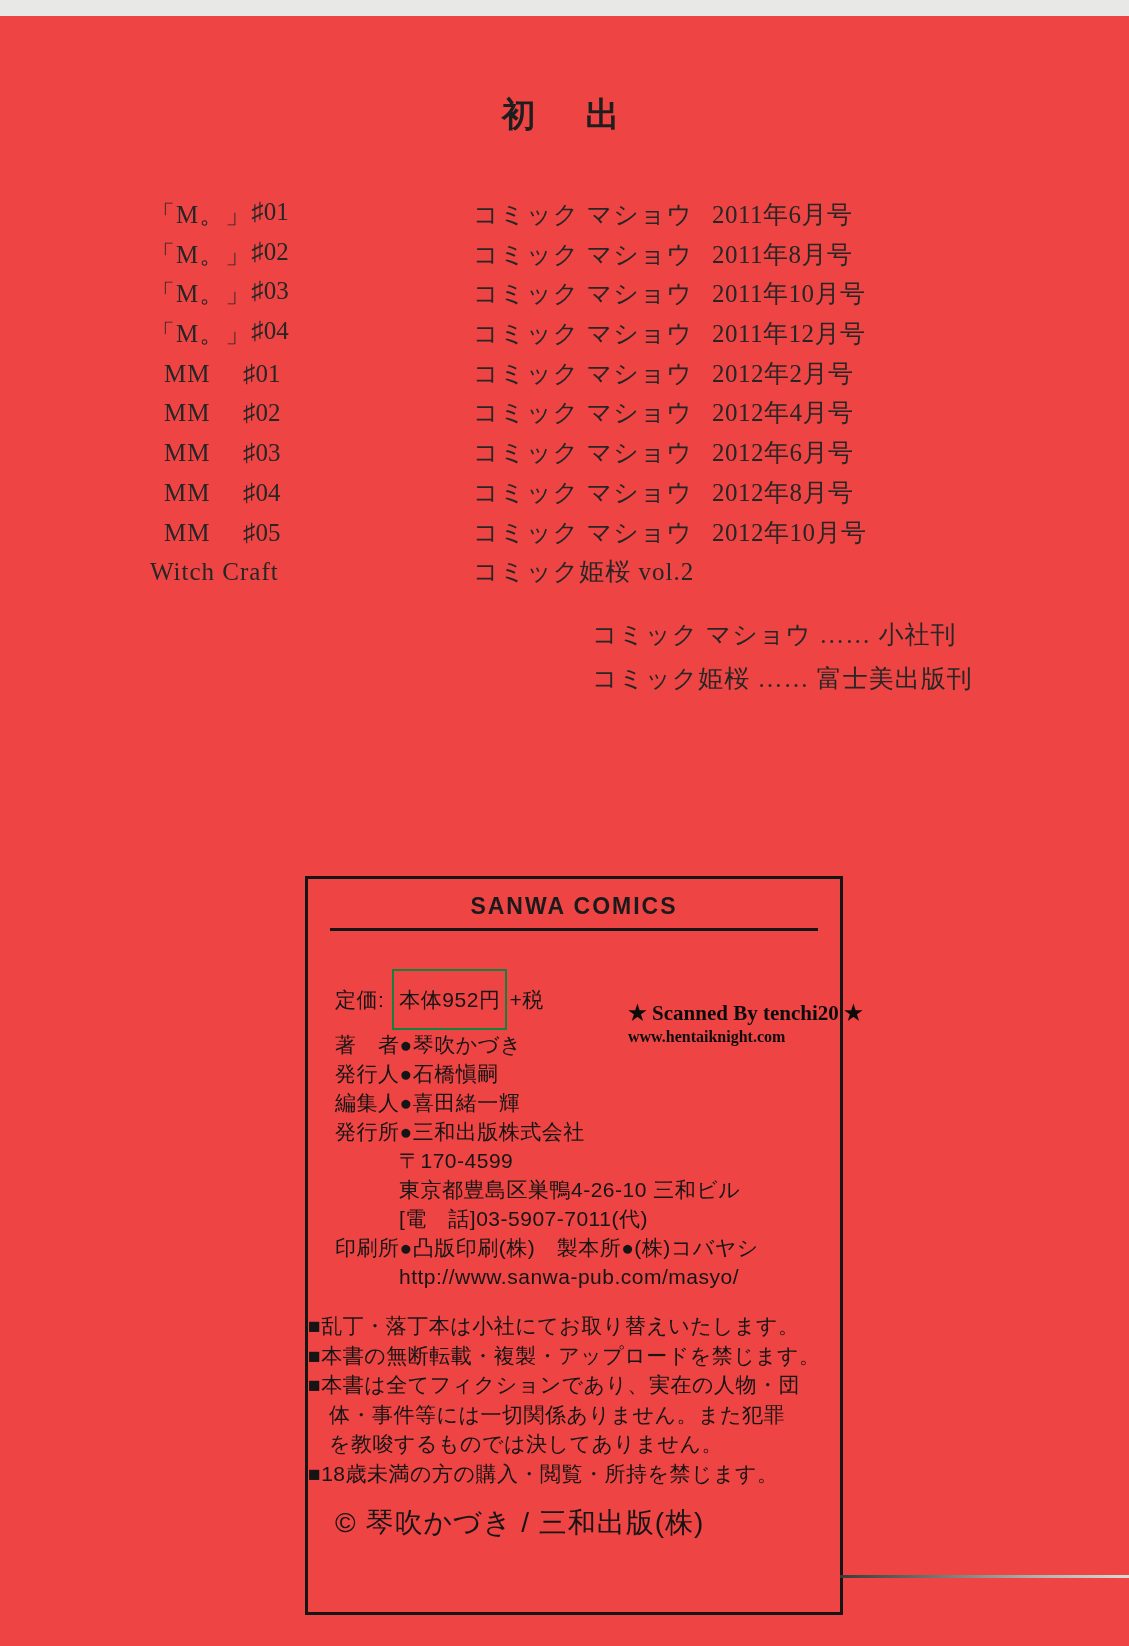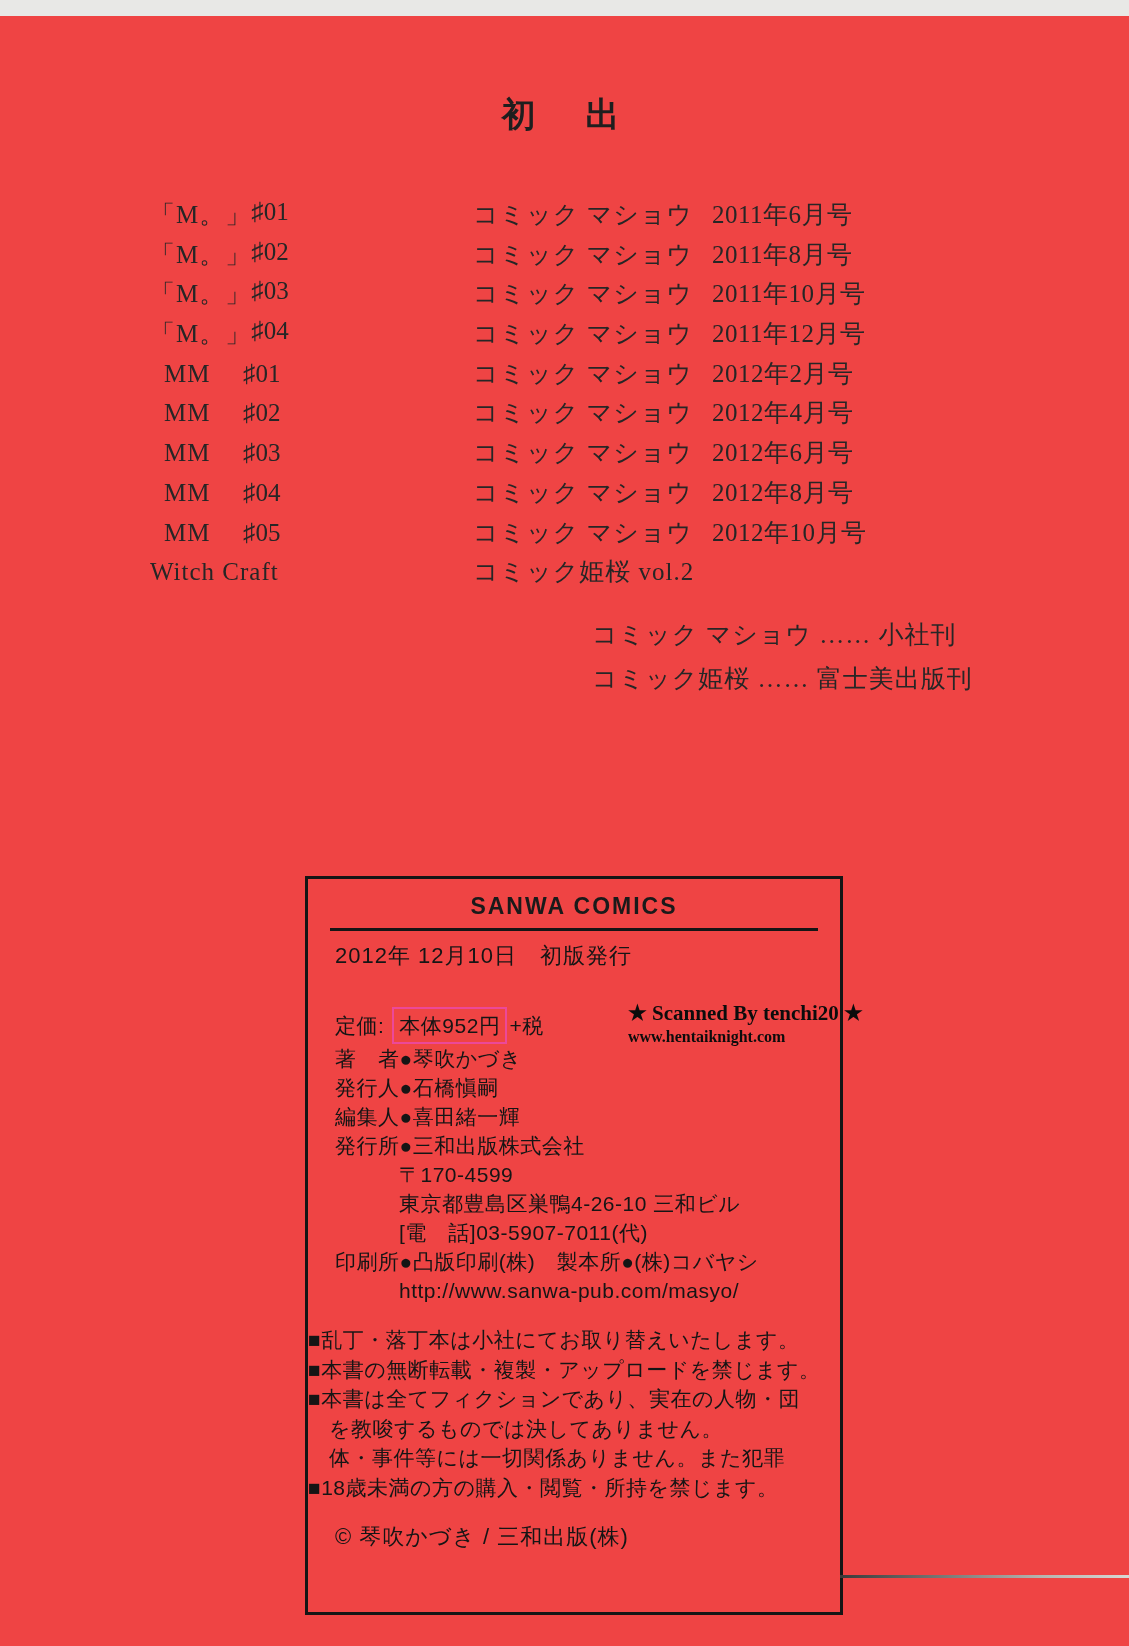--- a/index.html
+++ b/index.html
@@ -49,28 +49,28 @@
   .watermark {
     position:absolute; top:122px; left:320px; text-align:left;
     font-family:"Liberation Serif","DejaVu Serif",serif; font-weight:bold; color:#0c0c0c;
   }
   .wm1 { font-size:21px; white-space:nowrap; }
   .wm2 { font-size:16px; margin-top:2px; }
 
   .details { margin-top:38px; padding-left:27px; font-size:21px; line-height:29px; letter-spacing:0.5px; }
   .d-row.ind { padding-left:64px; }
   .price-box {
-    display:inline-block; border:2px solid #ec4899; padding:4px 5px;
+    display:inline-block; border:2px solid #15803d; padding:16px 5px;
     margin:0 2px 0 8px; line-height:25px;
   }
 
   .notices { margin-top:20px; font-size:21px; line-height:29.5px; letter-spacing:0.5px; }
   .notice.cont { padding-left:21px; }
 
-  .copyright { margin-top:22px; padding-left:27px; font-size:22px; line-height:26px; letter-spacing:1px; }
+  .copyright { margin-top:22px; padding-left:27px; font-size:28px; line-height:26px; letter-spacing:1px; }
 
   
   .scan-line {
     position:absolute; left:840px; top:1559px; width:289px; height:3px;
     background:linear-gradient(to right,#3a3a3a,#b5b5b0 70%,#d8d8d4);
   }
 </style>
 </head>
 <body>
 
@@ -162,21 +162,20 @@
   </div>
 
   <div class="source-notes">
     <div class="source-note">コミック マショウ …… 小社刊</div>
     <div class="source-note">コミック姫桜 …… 富士美出版刊</div>
   </div>
 
   <div class="colophon">
     <div class="series">SANWA COMICS</div>
     <div class="title-rule"></div>
-    <div class="printing">2012年 12月10日　初版発行</div>
 
     <div class="watermark">
       <div class="wm1">★ Scanned By tenchi20 ★</div>
       <div class="wm2">www.hentaiknight.com</div>
     </div>
 
     <div class="details">
       <div class="d-row">
         <span>定価:</span><span class="price-box">本体952円</span><span>+税</span>
       </div>
@@ -188,22 +187,22 @@
       <div class="d-row ind">東京都豊島区巣鴨4-26-10 三和ビル</div>
       <div class="d-row ind">[電　話]03-5907-7011(代)</div>
       <div class="d-row">印刷所●凸版印刷(株)　製本所●(株)コバヤシ</div>
       <div class="d-row ind">http://www.sanwa-pub.com/masyo/</div>
     </div>
 
     <div class="notices">
       <div class="notice">■乱丁・落丁本は小社にてお取り替えいたします。</div>
       <div class="notice">■本書の無断転載・複製・アップロードを禁じます。</div>
       <div class="notice">■本書は全てフィクションであり、実在の人物・団</div>
+      <div class="notice cont">体・事件等には一切関係ありません。また犯罪</div>
       <div class="notice cont">を教唆するものでは決してありません。</div>
-      <div class="notice cont">体・事件等には一切関係ありません。また犯罪</div>
       <div class="notice">■18歳未満の方の購入・閲覧・所持を禁じます。</div>
     </div>
 
     <div class="copyright">© 琴吹かづき / 三和出版(株)</div>
   </div>
 
   <div class="scan-line"></div>
 
 </div>
 

